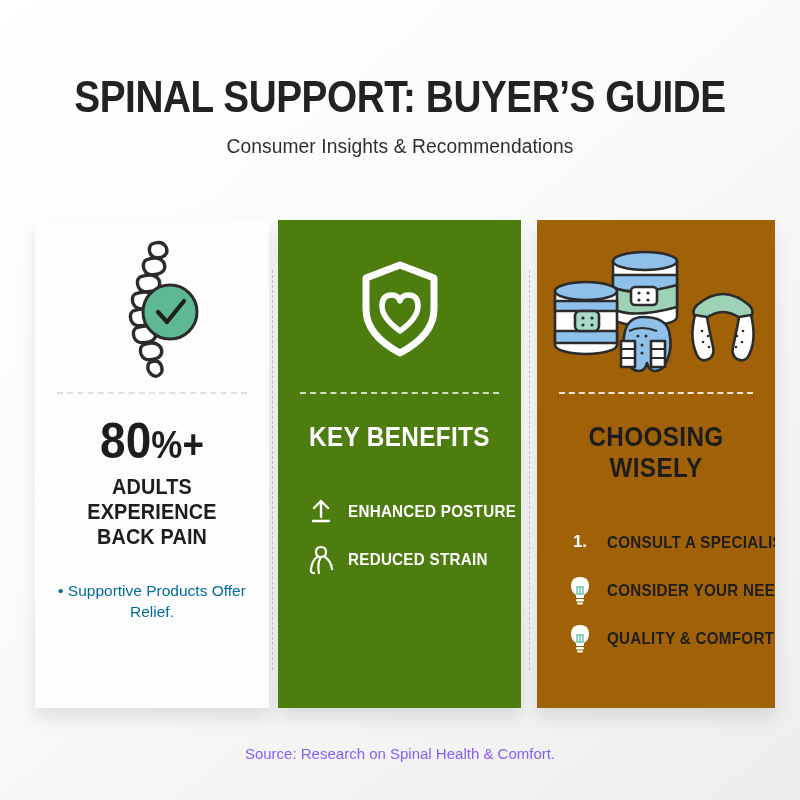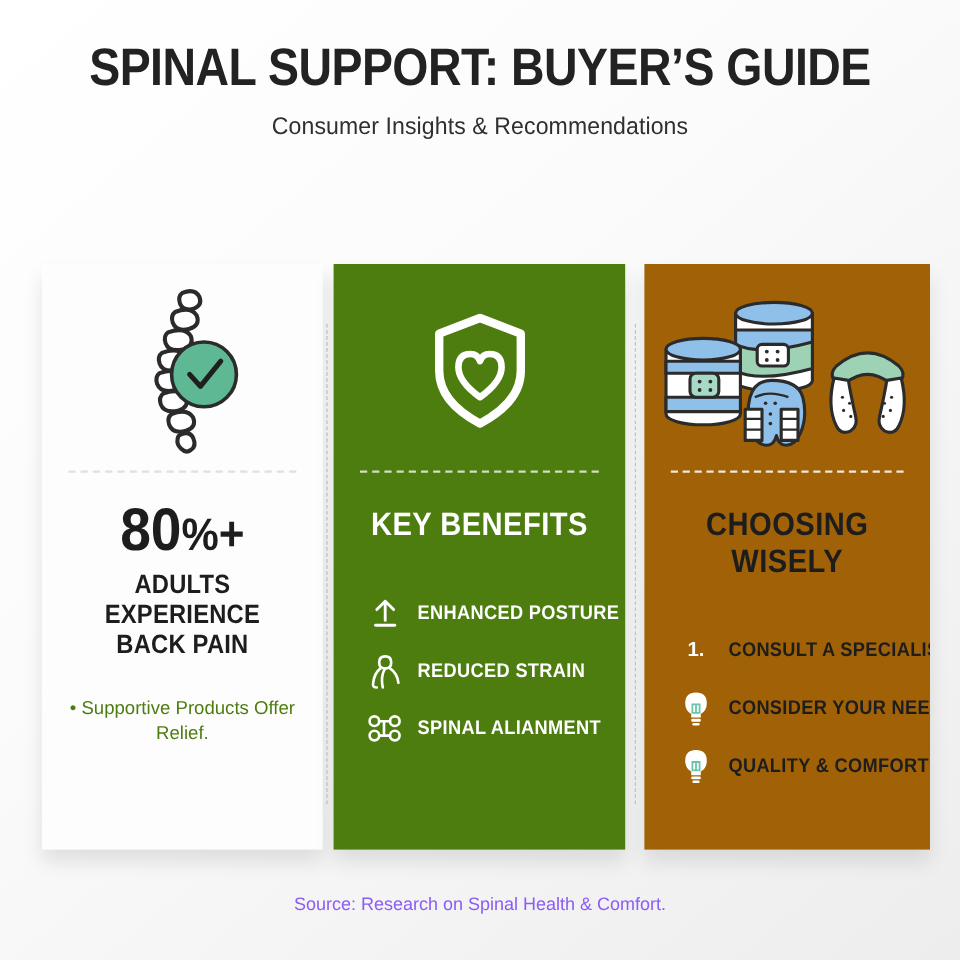--- a/index.html
+++ b/index.html
@@ -11,21 +11,21 @@
   }
 
   body {
     font-family: "Liberation Sans", sans-serif;
     background: linear-gradient(140deg, #ffffff 0%, #fbfbfb 40%, #ededed 100%);
     position: relative;
   }
 
   
   #header {
-    padding-top: 34px;
+    padding-top: 74px;
     text-align: center;
   }
 
   #title {
     font-family: "Liberation Sans Narrow", "Liberation Sans", sans-serif;
     font-size: 44px;
     font-weight: bold;
     letter-spacing: -0.5px;
     color: #222222;
     transform: scaleX(0.88);
@@ -135,21 +135,21 @@
     text-align: center;
     transform: scaleX(0.9);
     line-height: 1.14;
     margin-top: 8px;
     letter-spacing: 0.2px;
   }
 
   #stat-bullet {
     text-align: center;
     font-size: 15.5px;
-    color: #4d7c0f;
+    color: #0369a1;
     line-height: 1.32;
     margin-top: 32px;
     padding: 0 18px;
   }
 
   
   .item-list {
     margin-top: 34px;
     padding-left: 26px;
   }
@@ -273,32 +273,20 @@
         <span class="item-icon">
           <svg width="26" height="30" viewBox="0 0 26 30">
             <path d="M13 3 q5 0 5 5 q0 5 -5 5 q-5 0 -5 -5 q0 -5 5 -5 z" fill="none" stroke="#ffffff" stroke-width="2.2"></path>
             <path d="M9 13 q-5 4 -6 12 q-1 4 3 4 M17 13 q6 4 7 12" fill="none" stroke="#ffffff" stroke-width="2.2" stroke-linecap="round"></path>
             <path d="M13 13 q-4 6 -2 16" fill="none" stroke="#ffffff" stroke-width="2.2" stroke-linecap="round"></path>
           </svg>
         </span>
         <span class="item-label white-text">REDUCED STRAIN</span>
       </div>
 
-      <div class="item">
-        <span class="item-icon">
-          <svg width="30" height="24" viewBox="0 0 30 24">
-            <circle cx="6" cy="6" r="4" fill="none" stroke="#ffffff" stroke-width="2.2"></circle>
-            <circle cx="6" cy="18" r="4" fill="none" stroke="#ffffff" stroke-width="2.2"></circle>
-            <circle cx="23" cy="6" r="4" fill="none" stroke="#ffffff" stroke-width="2.2"></circle>
-            <circle cx="23" cy="18" r="4" fill="none" stroke="#ffffff" stroke-width="2.2"></circle>
-            <path d="M10 6 H19 M10 18 H19 M14 6 V18" stroke="#ffffff" stroke-width="2.2" stroke-linecap="round" fill="none"></path>
-          </svg>
-        </span>
-        <span class="item-label white-text">SPINAL ALIANMENT</span>
-      </div>
 
     </div>
   </div>
 
   <div class="card" id="card-choosing" style="background: #a16207;">
     <div class="art">
       <svg width="218" height="140" viewBox="0 0 218 140">
         <g stroke="#2b2b2b" stroke-width="2.6" stroke-linejoin="round">
 
           <path d="M66 22 h64 v56 a32 9 0 0 1 -64 0 z" fill="#ffffff"></path>

